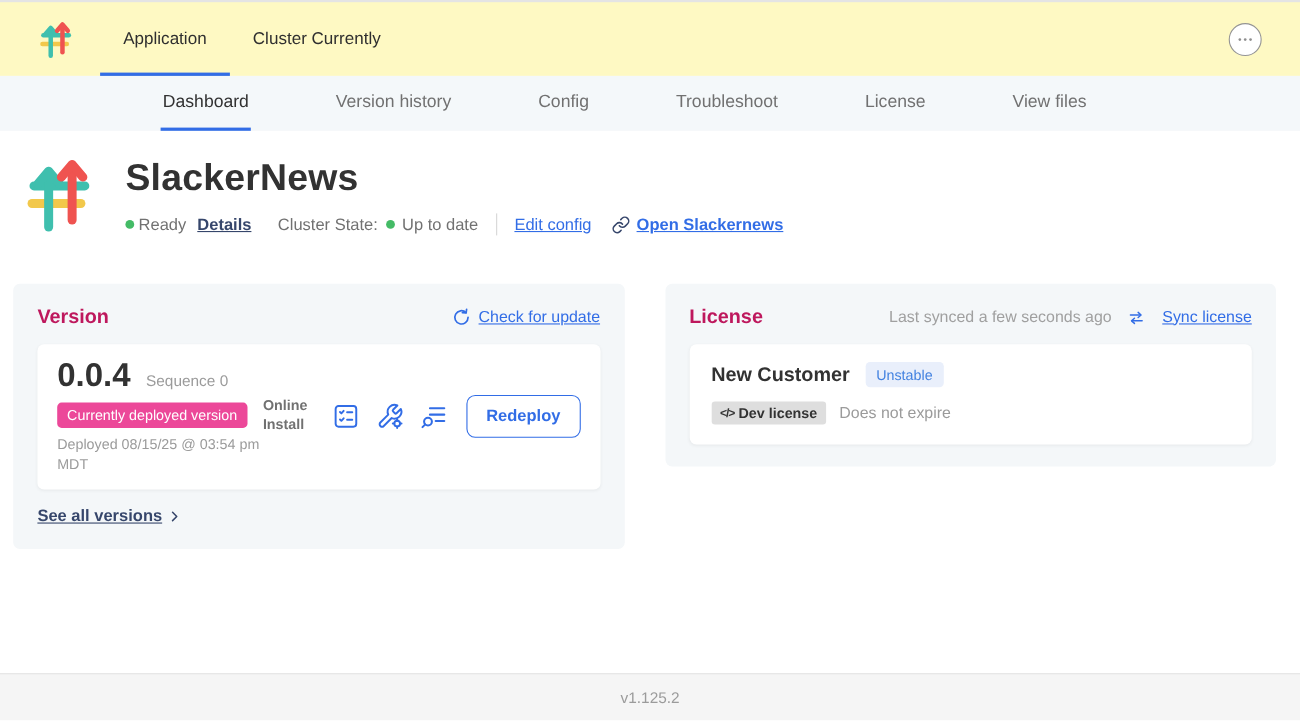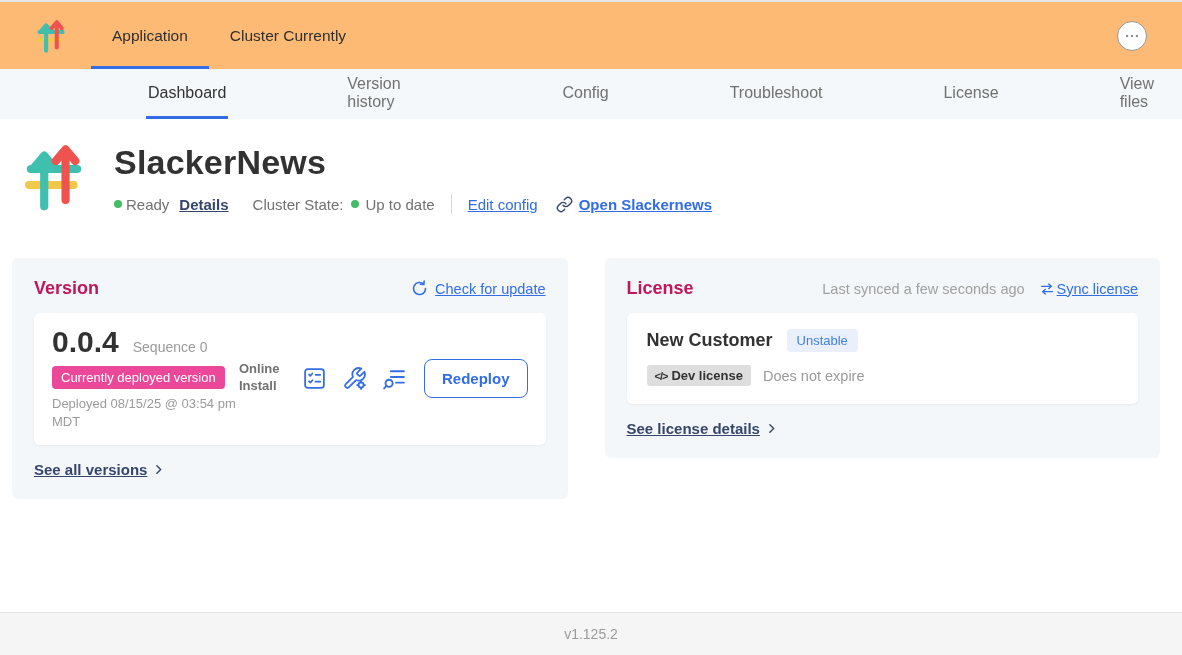--- a/index.html
+++ b/index.html
@@ -12,30 +12,30 @@
     --dark-link:#36466b;
   }
   *{box-sizing:border-box;margin:0;padding:0}
   html,body{width:1182px;height:655px}
   body{
     font-family:"Liberation Sans", sans-serif;
     background:#fff;color:var(--dark);
     display:flex;flex-direction:column;overflow:hidden;
   }
   
-  .topbar{height:69px;flex:0 0 69px;display:flex;align-items:stretch;padding:0 35px;background:#fdba74;border-top:2px solid #e4e4e4}
+  .topbar{height:69px;flex:0 0 69px;display:flex;align-items:stretch;padding:0 35px;background:#fef9c3;border-top:2px solid #e4e4e4}
   .logo-small{width:32px;align-self:center;margin-right:24px;display:flex}
   .top-tabs{display:flex;align-items:stretch}
   .top-tab{display:flex;align-items:center;padding:0 21px;font-size:15.5px;color:#2f2f2f;position:relative;cursor:pointer}
   .top-tab.active{font-weight:500}
   .top-tab.active::after{content:"";position:absolute;left:0;right:0;bottom:0;height:3px;background:var(--blue)}
   .topbar-right{margin-left:auto;display:flex;align-items:center}
   .ellipsis-btn{width:30px;height:30px;border:1px solid #949494;border-radius:50%;display:flex;align-items:center;justify-content:center;cursor:pointer;background:#fff}
   
-  .subnav{height:50px;flex:0 0 50px;background:#f4f8fa;display:flex;padding-left:146px;gap:117px}
+  .subnav{height:50px;flex:0 0 50px;background:#f4f8fa;display:flex;padding-left:146px;gap:75px}
   .subnav-item{display:flex;align-items:center;font-size:16px;color:var(--gray);cursor:pointer;border-bottom:3px solid transparent;padding:0 2px}
   .subnav-item.active{color:#323232;border-bottom-color:var(--blue);font-weight:500}
   
   .main{flex:1;background:#fff}
   .app-header{display:flex;padding:22px 22px 0}
   .app-logo{width:64px;height:72px;margin-right:28px;flex:0 0 64px}
   .app-title{font-size:34px;font-weight:700;letter-spacing:.2px;margin-top:2px;color:#323232}
   .status-row{display:flex;align-items:center;margin-top:12px;font-size:15px;color:var(--gray)}
   .dot{width:8px;height:8px;border-radius:50%;background:var(--green);display:inline-block;flex:0 0 8px}
   .status-row .lbl{margin-left:4px}
@@ -67,21 +67,21 @@
   .install-type{width:46px;font-size:13px;font-weight:700;color:var(--gray);line-height:1.3}
   .vc-icons{display:flex;align-items:center;gap:15px}
   .vc-icons .ic{width:25px;height:25px;cursor:pointer}
   .redeploy-btn{background:#fff;border:1px solid var(--blue);color:var(--blue);font-weight:700;font-size:15px;font-family:inherit;padding:10px 17px;border-radius:8px;cursor:pointer}
   .see-link{display:inline-flex;align-items:center;margin-top:16px;color:var(--dark-link);font-size:15px;font-weight:600;cursor:pointer}
   .see-link .see-link-label{text-decoration:underline}
   .see-link svg{margin-left:5px}
   
   .synced{margin-left:auto;font-size:14.5px;color:#a0a0a0}
   .sync-link{display:flex;align-items:center;margin-left:14px;cursor:pointer}
-  .sync-link .head-link-label{color:var(--blue);font-size:14.5px;font-weight:500;text-decoration:underline;margin-left:2px}
+  .sync-link .head-link-label{color:var(--blue);font-size:14.5px;font-weight:500;text-decoration:underline;margin-left:16px}
   .license-box{padding:16px 20px 18px}
   .lrow1{display:flex;align-items:center}
   .customer{font-size:18px;font-weight:700;color:#323232}
   .channel-badge{margin-left:14px;background:#e9effb;color:#4382e0;font-size:13px;padding:4px 10px;border-radius:4px}
   .lrow2{display:flex;align-items:center;margin-top:13px}
   .devlicense{background:#dedede;color:#323232;font-size:13px;font-weight:700;padding:3px 8px;border-radius:3px;display:flex;align-items:center}
   .devlicense .glyph{font-size:11px;margin-right:4px;letter-spacing:-1px}
   .expiry{margin-left:12px;font-size:14.5px;color:var(--lightgray)}
   
   .footer{flex:0 0 43px;background:#f5f5f5;border-top:1px solid #e3e3e3;display:flex;align-items:center;justify-content:center;font-size:14px;color:#9b9b9b}
@@ -252,28 +252,20 @@
         </div>
         <div class="lrow2">
           <span class="devlicense">
             <span class="glyph">&lt;/&gt;</span>
             <span>Dev license</span>
           </span>
           <span class="expiry">Does not expire</span>
         </div>
       </div>
 
-      <div>
-        <span class="see-link">
-          <span class="see-link-label">See license details</span>
-          <svg width="13" height="13" viewBox="0 0 24 24" fill="none" stroke="currentColor" stroke-width="2.6" stroke-linecap="round" stroke-linejoin="round">
-              <polyline points="9 5 16 12 9 19"></polyline>
-            </svg>
-        </span>
-      </div>
     </section>
 
   </div>
 </main>
 
 <footer class="footer">
   <span>v1.125.2</span>
 </footer>
 
 </body></html>

